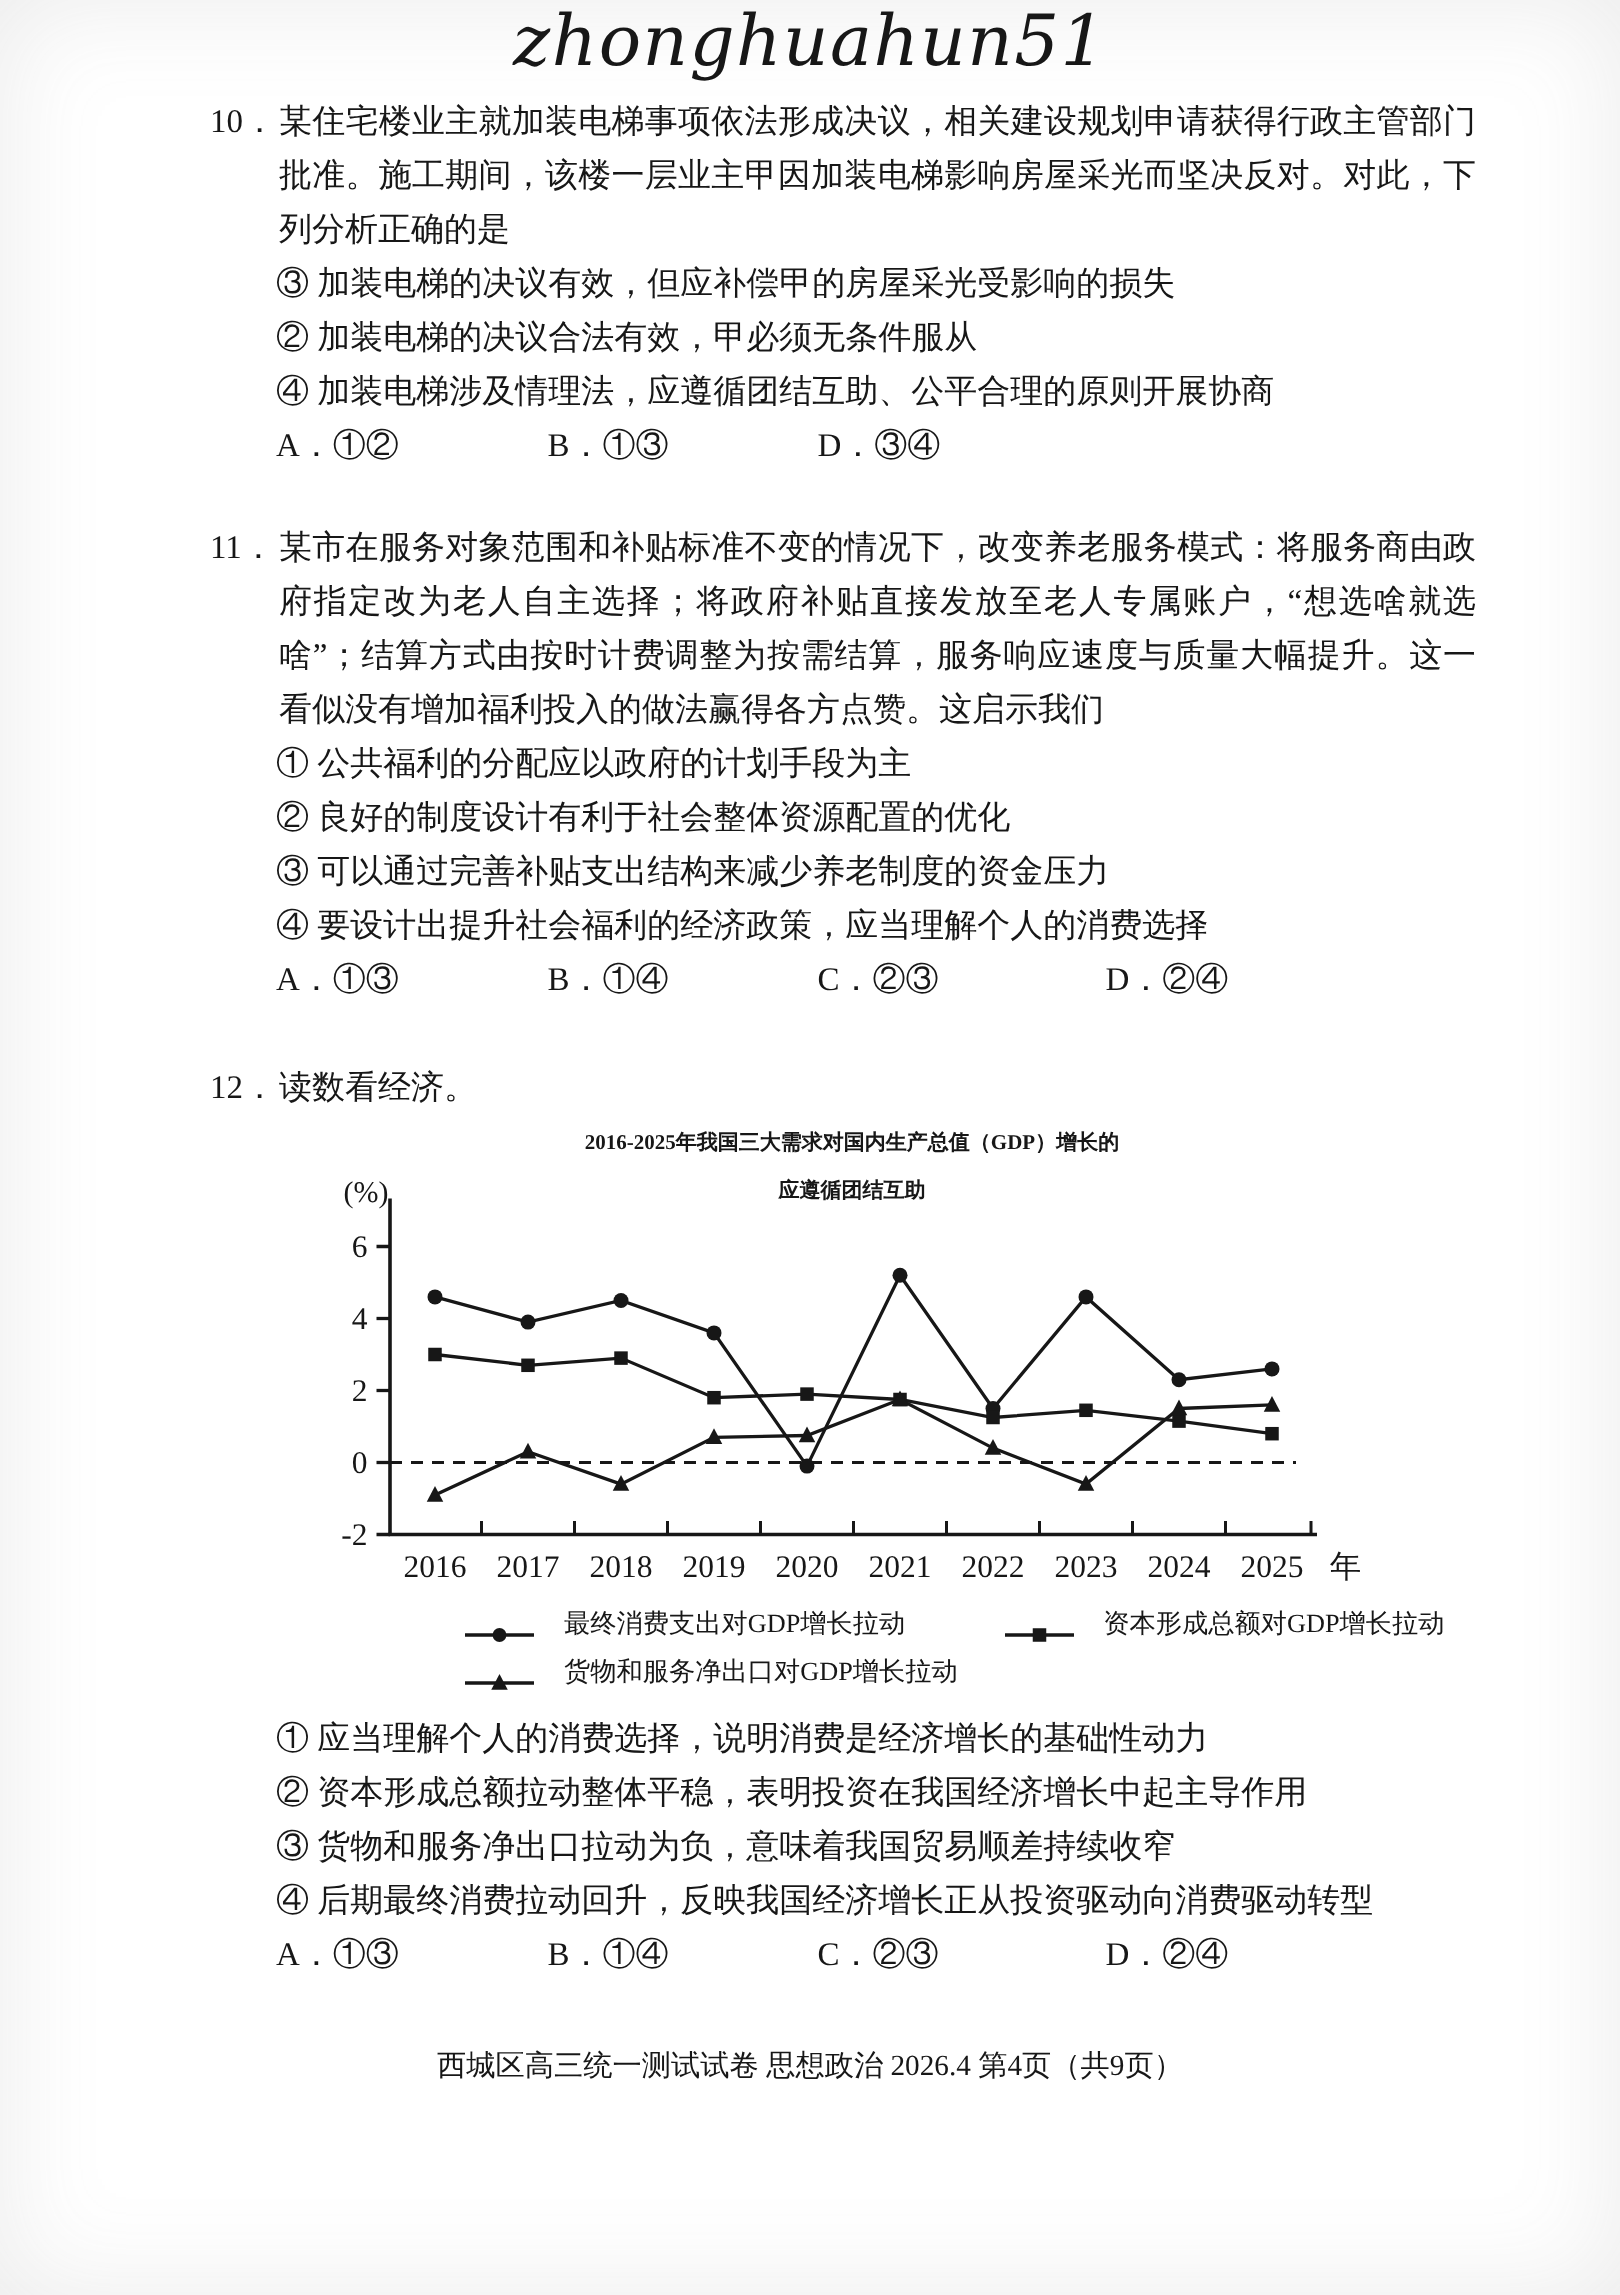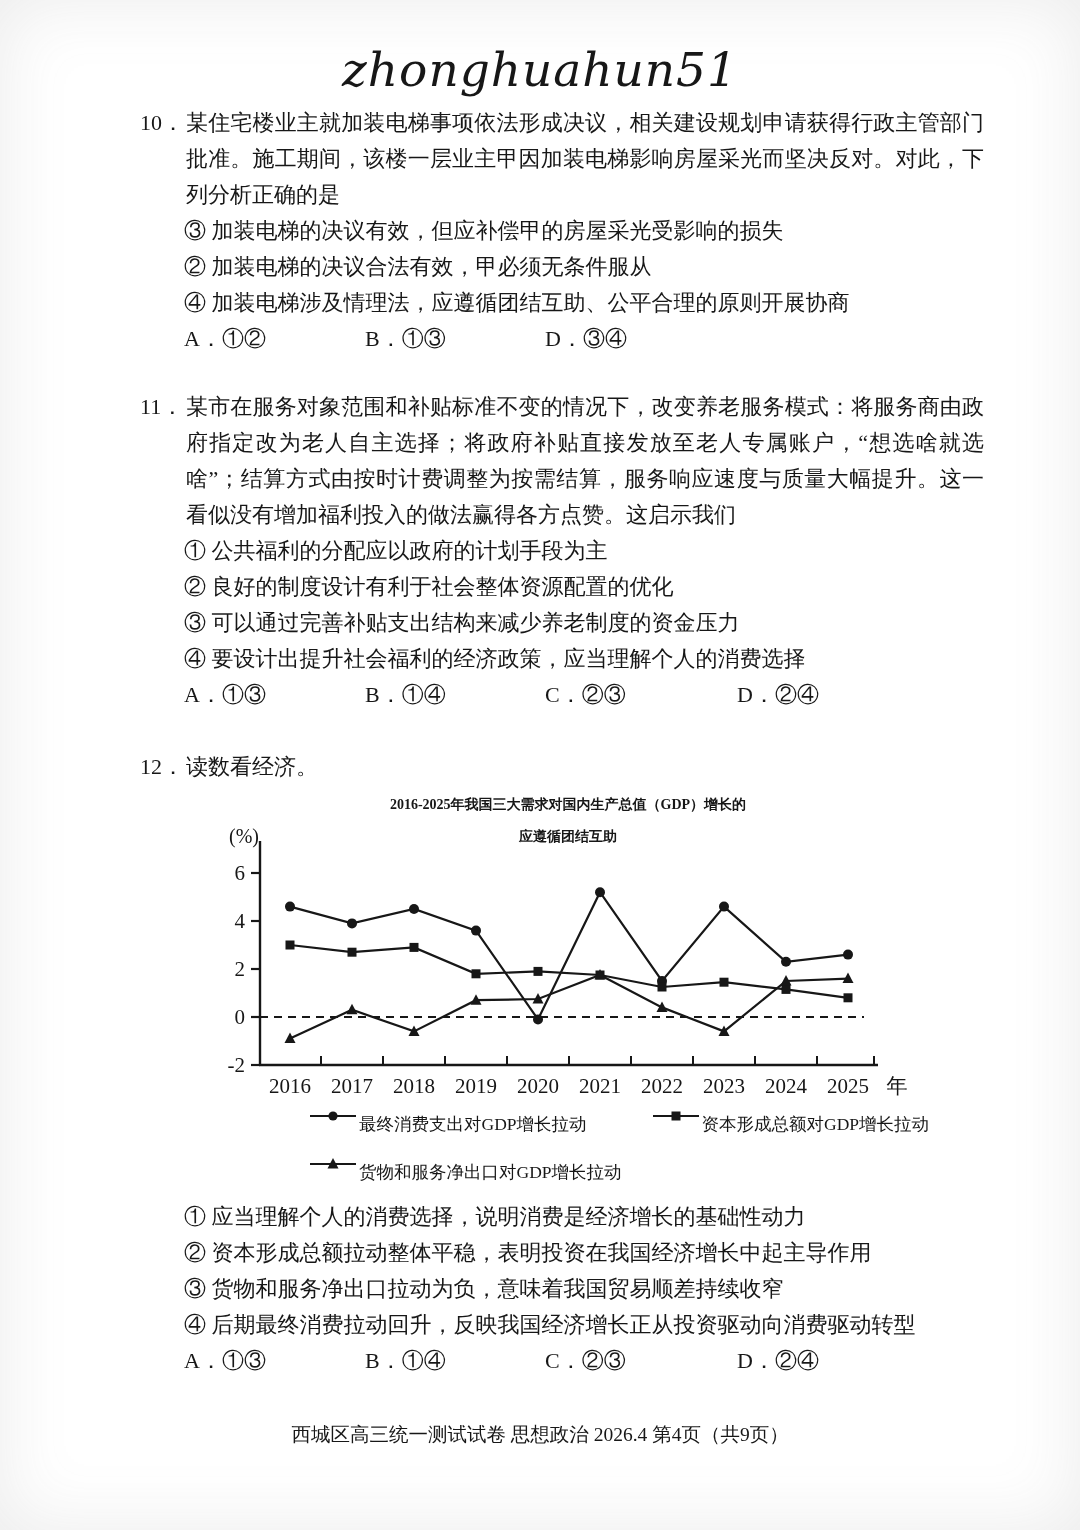--- a/index.html
+++ b/index.html
@@ -6,21 +6,20 @@
   body{
     width:1080px;height:1530px;
     background:#ffffff;
     box-shadow: inset 0 0 70px rgba(110,110,110,.14);
     font-family:"Liberation Serif","DejaVu Serif",serif;
     color:#171717;
     overflow:hidden;
     position:relative;
   }
   .watermark{
-    padding-top:42px;
     text-align:center;
     font-style:italic;
     font-size:47px;
     letter-spacing:1px;
     font-family:"DejaVu Serif","Liberation Serif",serif;
   }
   .q{
     margin-left:140px;
     margin-right:96px;
     font-size:22px;
@@ -44,22 +43,22 @@
     margin-top:4px;
     text-align:center;
     font-size:14px;
     font-weight:600;
     line-height:32px;
   }
   #chart-svg{display:block;margin-left:70px;margin-top:-26px;}
   svg text{font-family:"Liberation Serif","DejaVu Serif",serif;fill:#171717;}
   .legend{margin-left:168px;margin-top:0;font-size:17.5px;}
   .legend-row{display:flex;gap:64px;line-height:30px;}
-  .legend-row + .legend-row{margin-top:18px;}
-  .legend-item{display:flex;align-items:flex-start;gap:1px;}
+  .legend-row + .legend-row{margin-top:2px;}
+  .legend-item{display:flex;align-items:flex-end;gap:18px;}
   .legend-item svg{display:block;}
   .q12-body{margin-top:12px;}
   .footer{
     text-align:center;
     font-size:19.5px;
     margin-top:42px;
   }
 </style>
 </head>
 <body>

